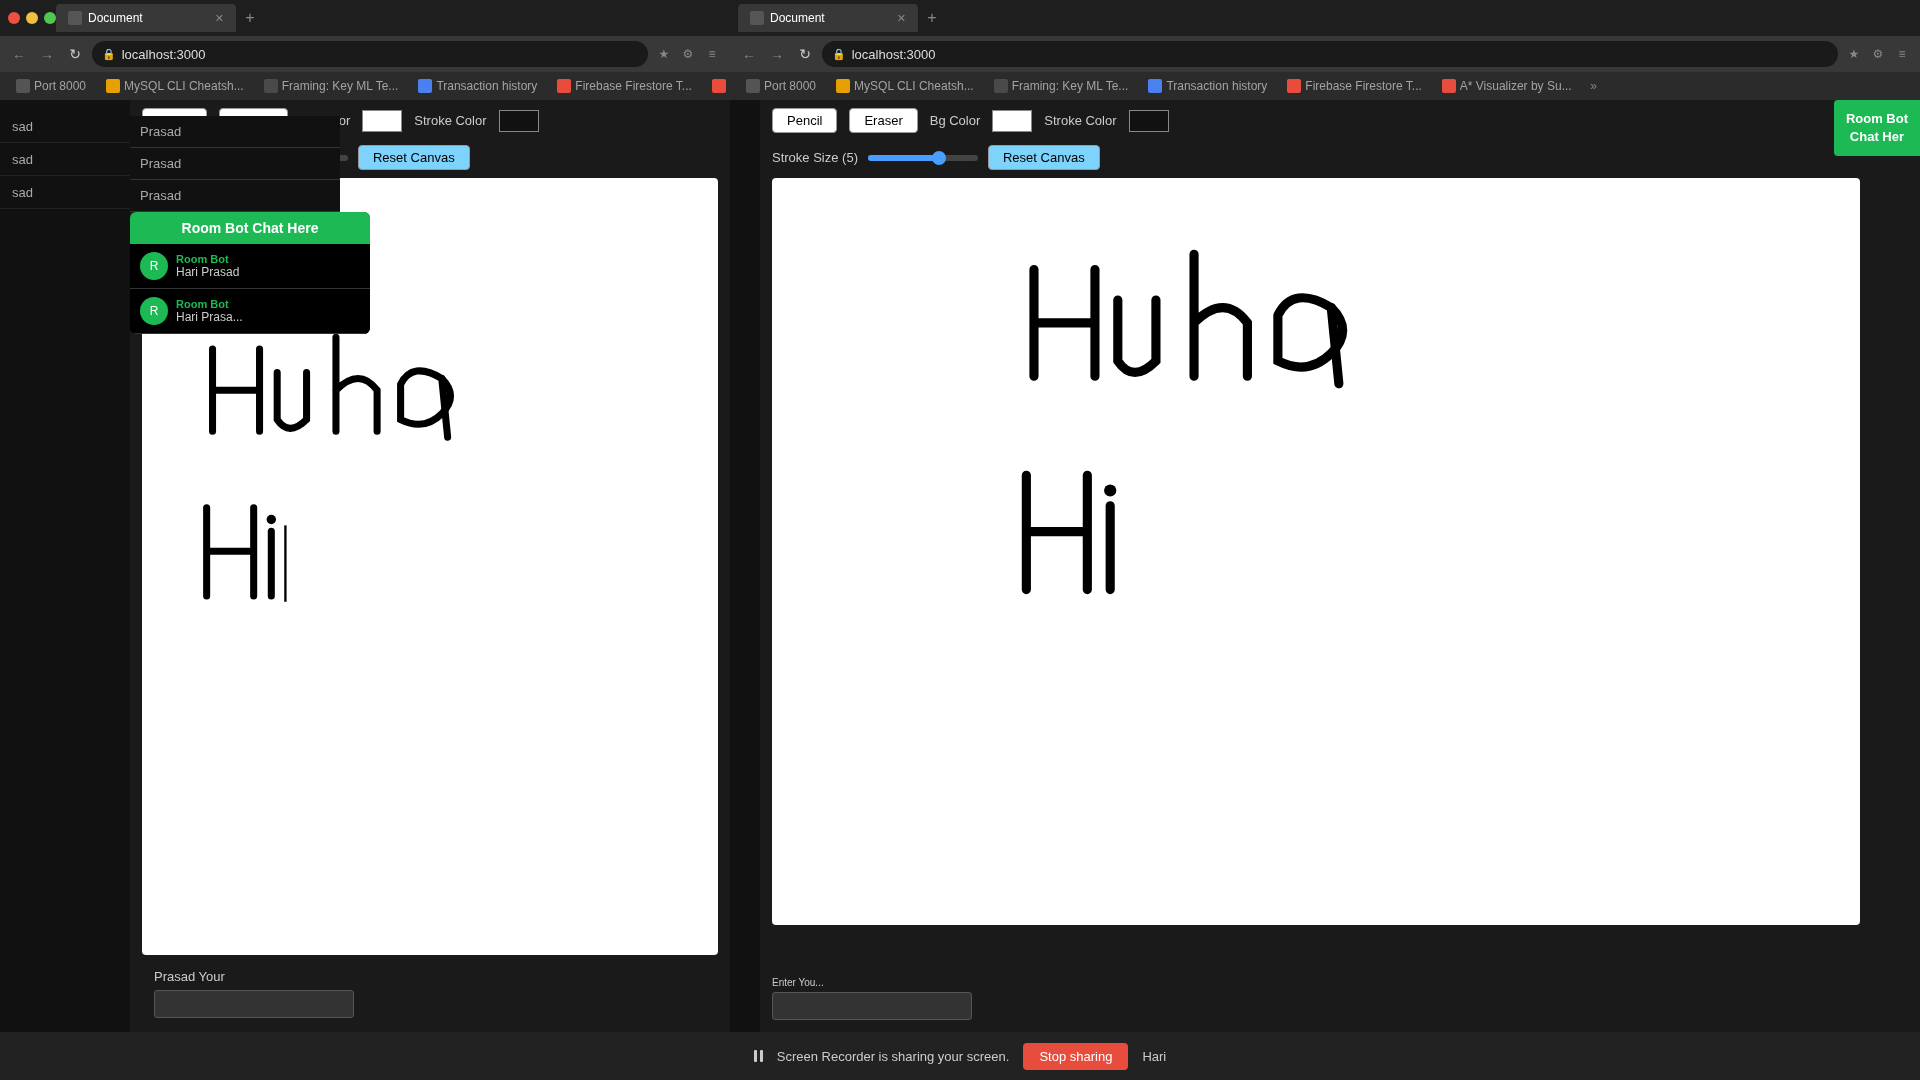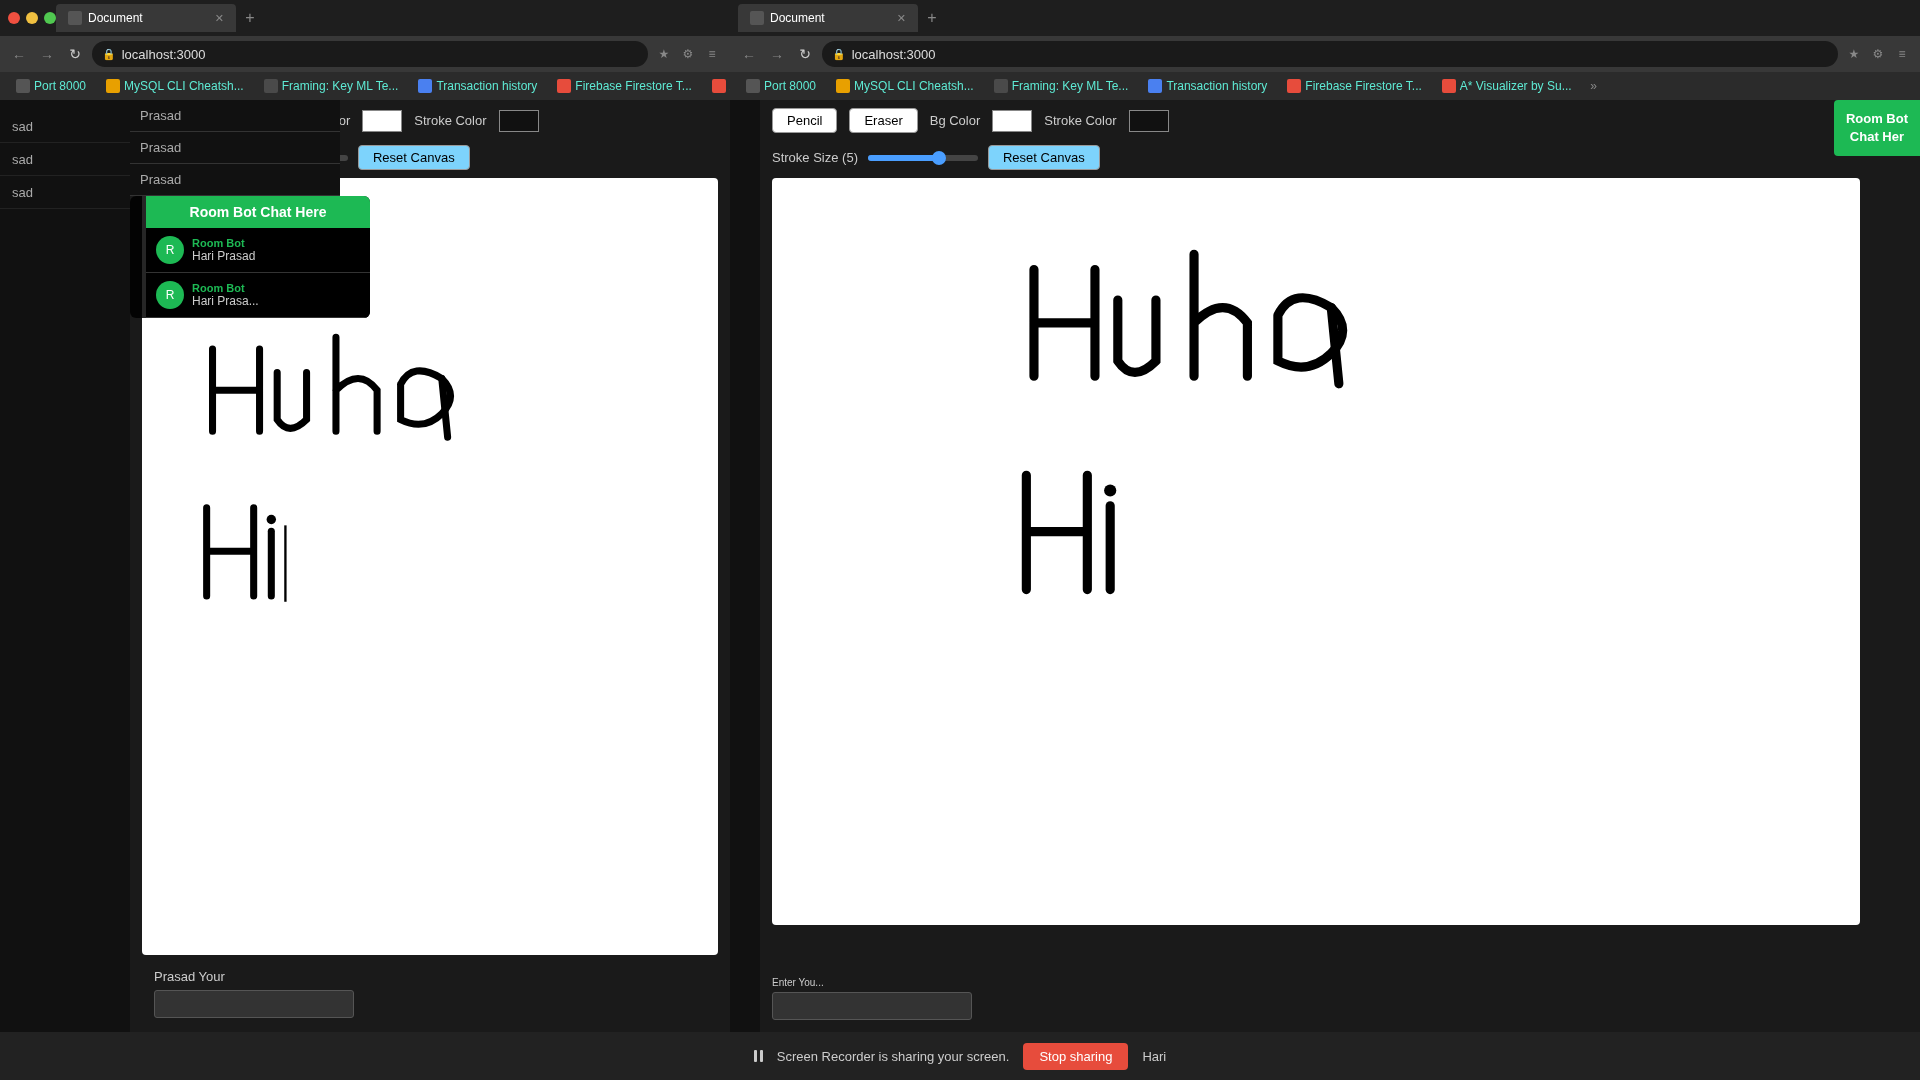--- a/index.html
+++ b/index.html
@@ -120,21 +120,21 @@
       background: #2b2b2b;
       padding: 0 8px;
       gap: 4px;
       overflow: hidden;
     }
     .bookmark-item {
       display: flex;
       align-items: center;
       gap: 4px;
       padding: 2px 8px;
-      color: #5eead4;
+      color: #a3a3a3;
       font-size: 12px;
       white-space: nowrap;
       cursor: pointer;
       border-radius: 3px;
     }
     .bm-icon {
       width: 14px;
       height: 14px;
       border-radius: 2px;
       background: #555;
@@ -523,29 +523,29 @@
           <line x1="122" y1="210" x2="122" y2="275" stroke="#000" stroke-width="2"></line>
         </svg>
       </div>
 
       <div style="padding:6px 12px 60px;">
         <div class="enter-your-label">Prasad Your</div>
         <div class="enter-input-box"></div>
       </div>
     </div>
 
-    <div style="position:absolute;top:0;left:130px;width:210px;z-index:100;">
+    <div style="position:absolute;top:16px;left:130px;width:210px;z-index:100;">
 
       <div style="background:#111;color:#aaa;font-size:13px;">
         <div style="padding:8px 10px;border-bottom:1px solid #333;">Prasad</div>
         <div style="padding:8px 10px;border-bottom:1px solid #333;">Prasad</div>
         <div style="padding:8px 10px;border-bottom:1px solid #333;">Prasad</div>
       </div>
 
-      <div class="chat-overlay" style="position:relative;top:auto;left:auto;padding-left:16px;">
+      <div class="chat-overlay" style="position:relative;top:auto;left:auto;">
         <div class="chat-header">Room Bot Chat Here</div>
         <div class="dropdown-list">
           <div class="dropdown-item">
             <div class="dropdown-icon">R</div>
             <div class="dropdown-text">
               <strong>Room Bot</strong>
               Hari Prasad
             </div>
           </div>
           <div class="dropdown-item">

